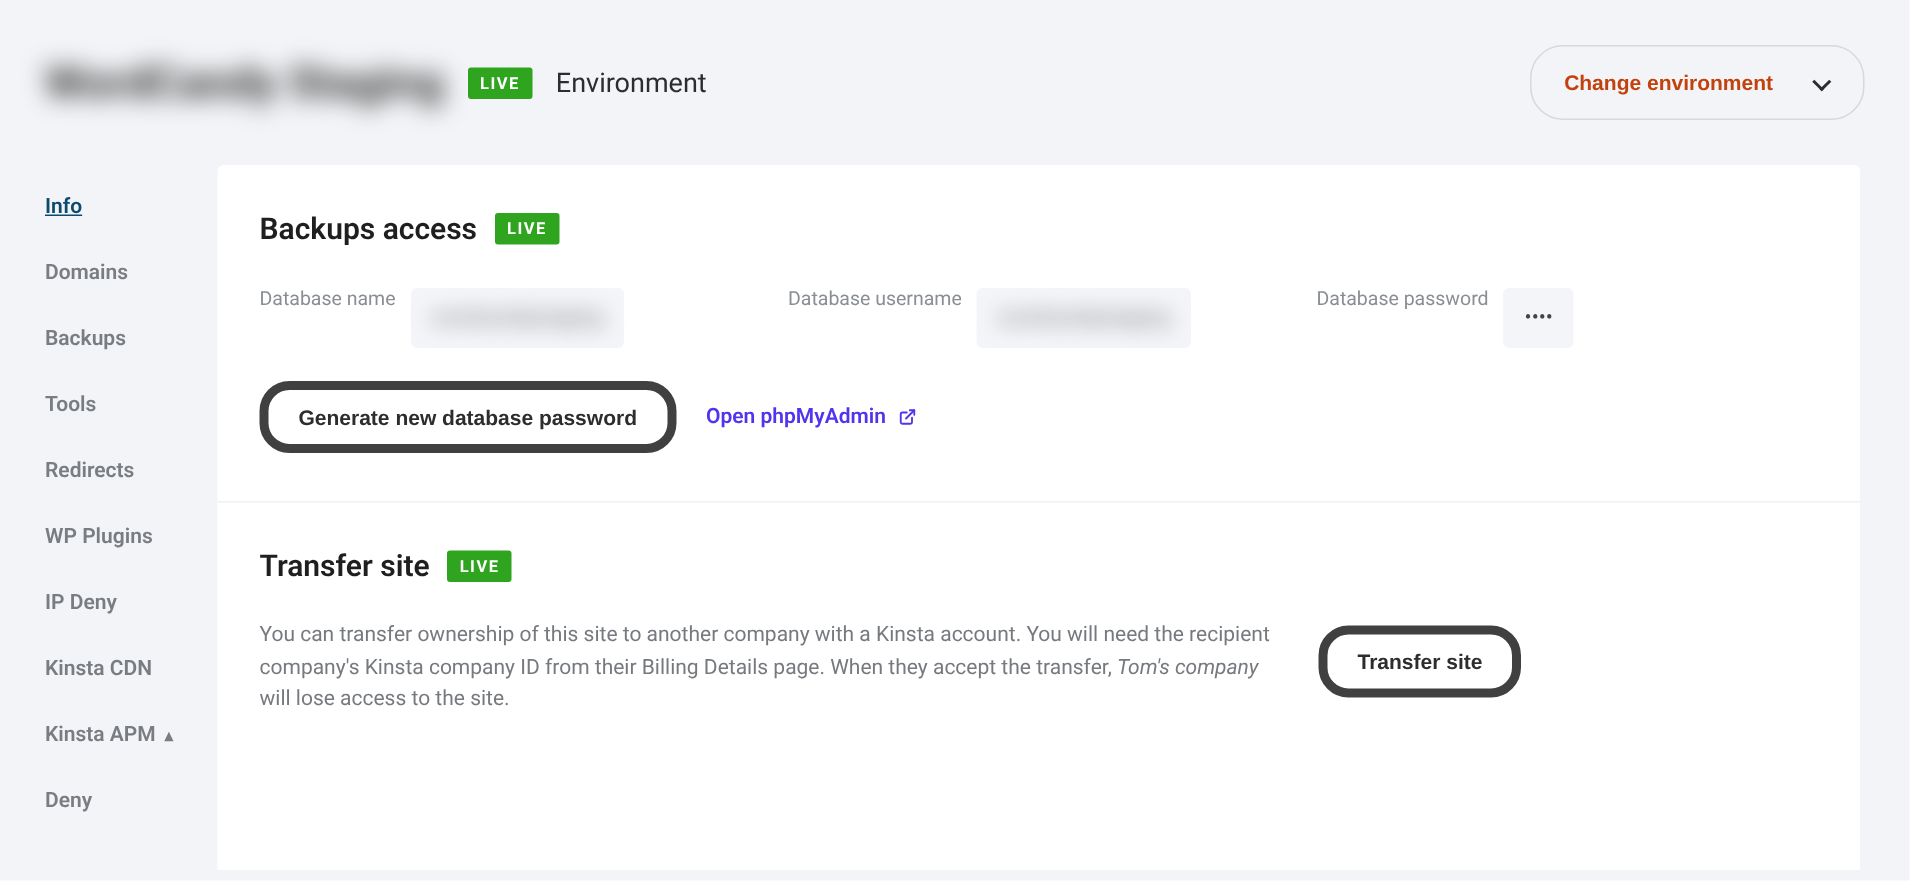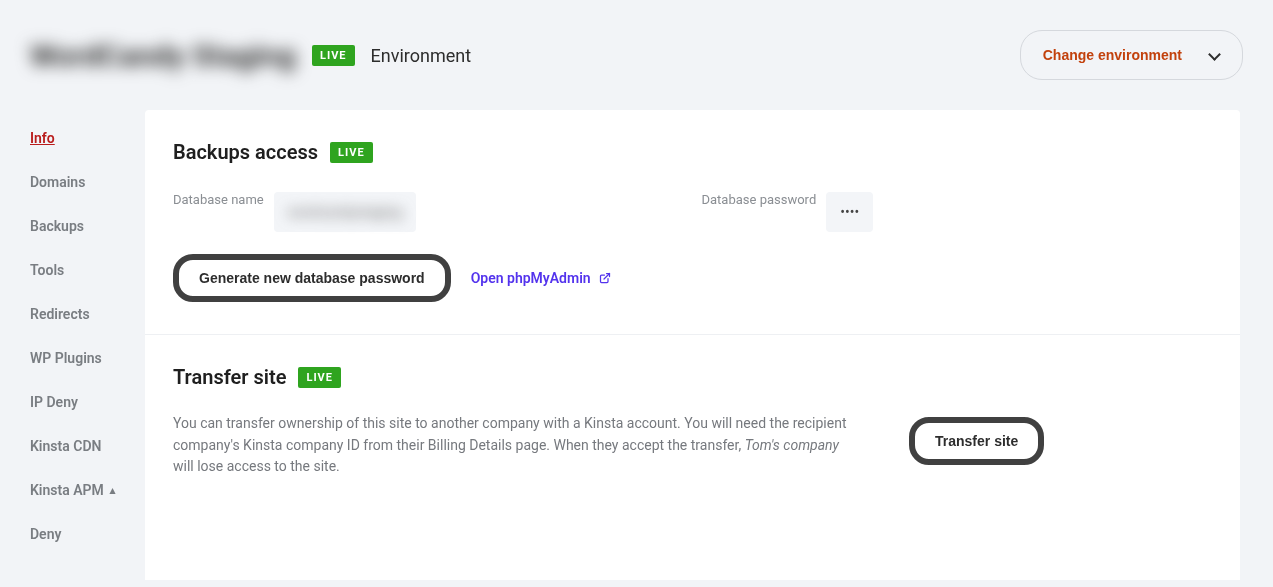--- a/index.html
+++ b/index.html
@@ -81,21 +81,21 @@
     }
     .sidebar-item {
       font-size: 14px;
       font-weight: 600;
       color: #797d82;
       cursor: pointer;
       display: flex;
       align-items: center;
       gap: 6px;
     }
-    .sidebar-item.active { color: #b91c1c; text-decoration: underline; }
+    .sidebar-item.active { color: #0c4a6e; text-decoration: underline; }
     .main {
       flex: 1;
       background: #fff;
       margin-right: 33px;
       border-radius: 4px 4px 0 0;
       min-height: 470px;
     }
     .section {
       padding: 30px 28px 32px 28px;
       border-bottom: 1px solid #eef0f3;
@@ -165,21 +165,21 @@
       gap: 8px;
       text-decoration: none;
     }
     .ext-icon {
       width: 12px;
       height: 12px;
     }
     .transfer-row {
       display: flex;
       align-items: flex-start;
-      gap: 46px;
+      gap: 16px;
     }
     .transfer-text {
       flex: 1;
       font-size: 14px;
       color: #76797e;
       line-height: 1.55;
       max-width: 690px;
     }
     .transfer-text em { font-style: italic; }
     .transfer-btn-wrap {
@@ -251,20 +251,26 @@
       </div>
 
       <div class="db-fields">
         <div class="field">
           <span class="field-label">Database name</span>
           <div class="field-box">
             <span class="blurred-text">wordcandystaging</span>
           </div>
         </div>
         <div class="field">
+          <span class="field-label">Database username</span>
+          <div class="field-box">
+            <span class="blurred-text">wordcandystaging</span>
+          </div>
+        </div>
+        <div class="field">
           <span class="field-label">Database password</span>
           <div class="field-box">
             <span>••••</span>
           </div>
         </div>
       </div>
 
       <div class="actions-row">
         <button class="pill-btn">Generate new database password</button>
         <a class="link">

